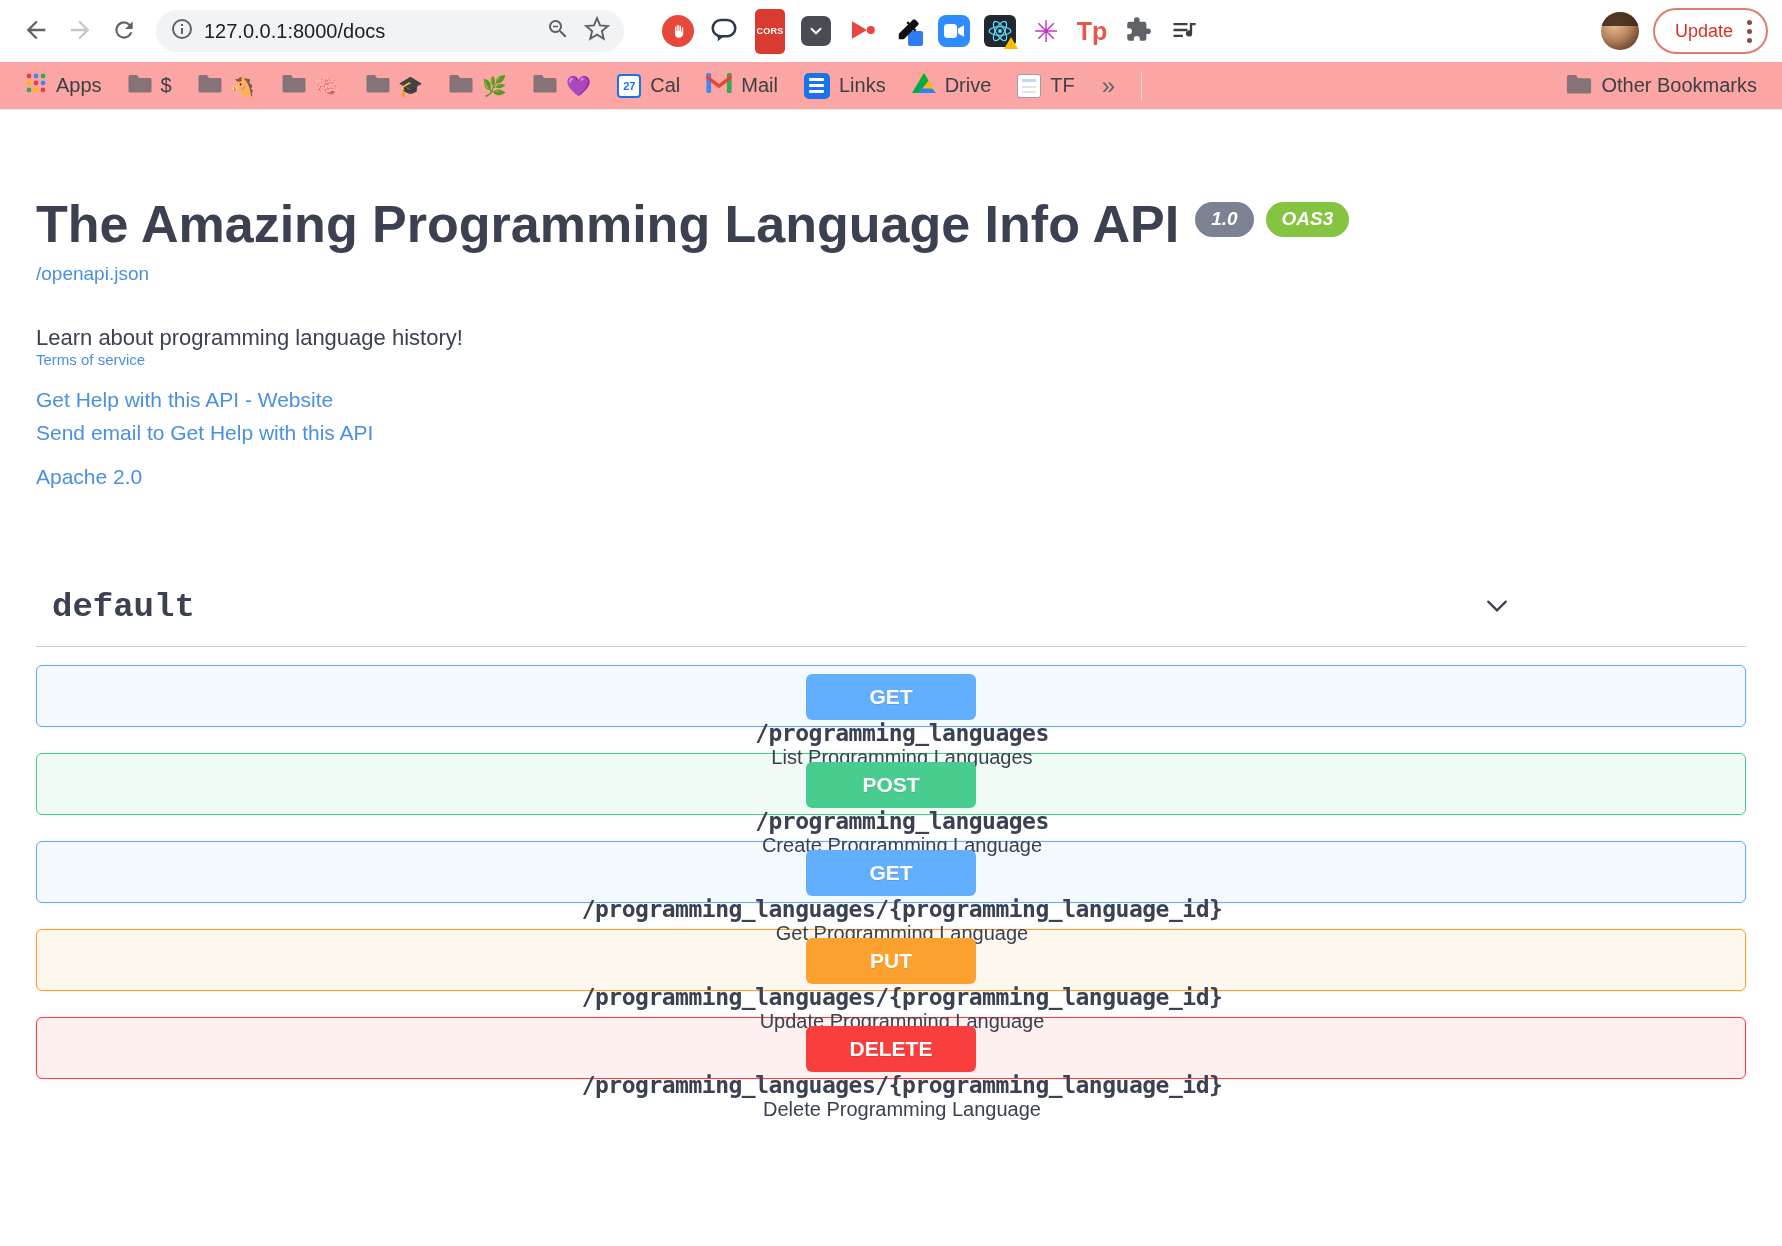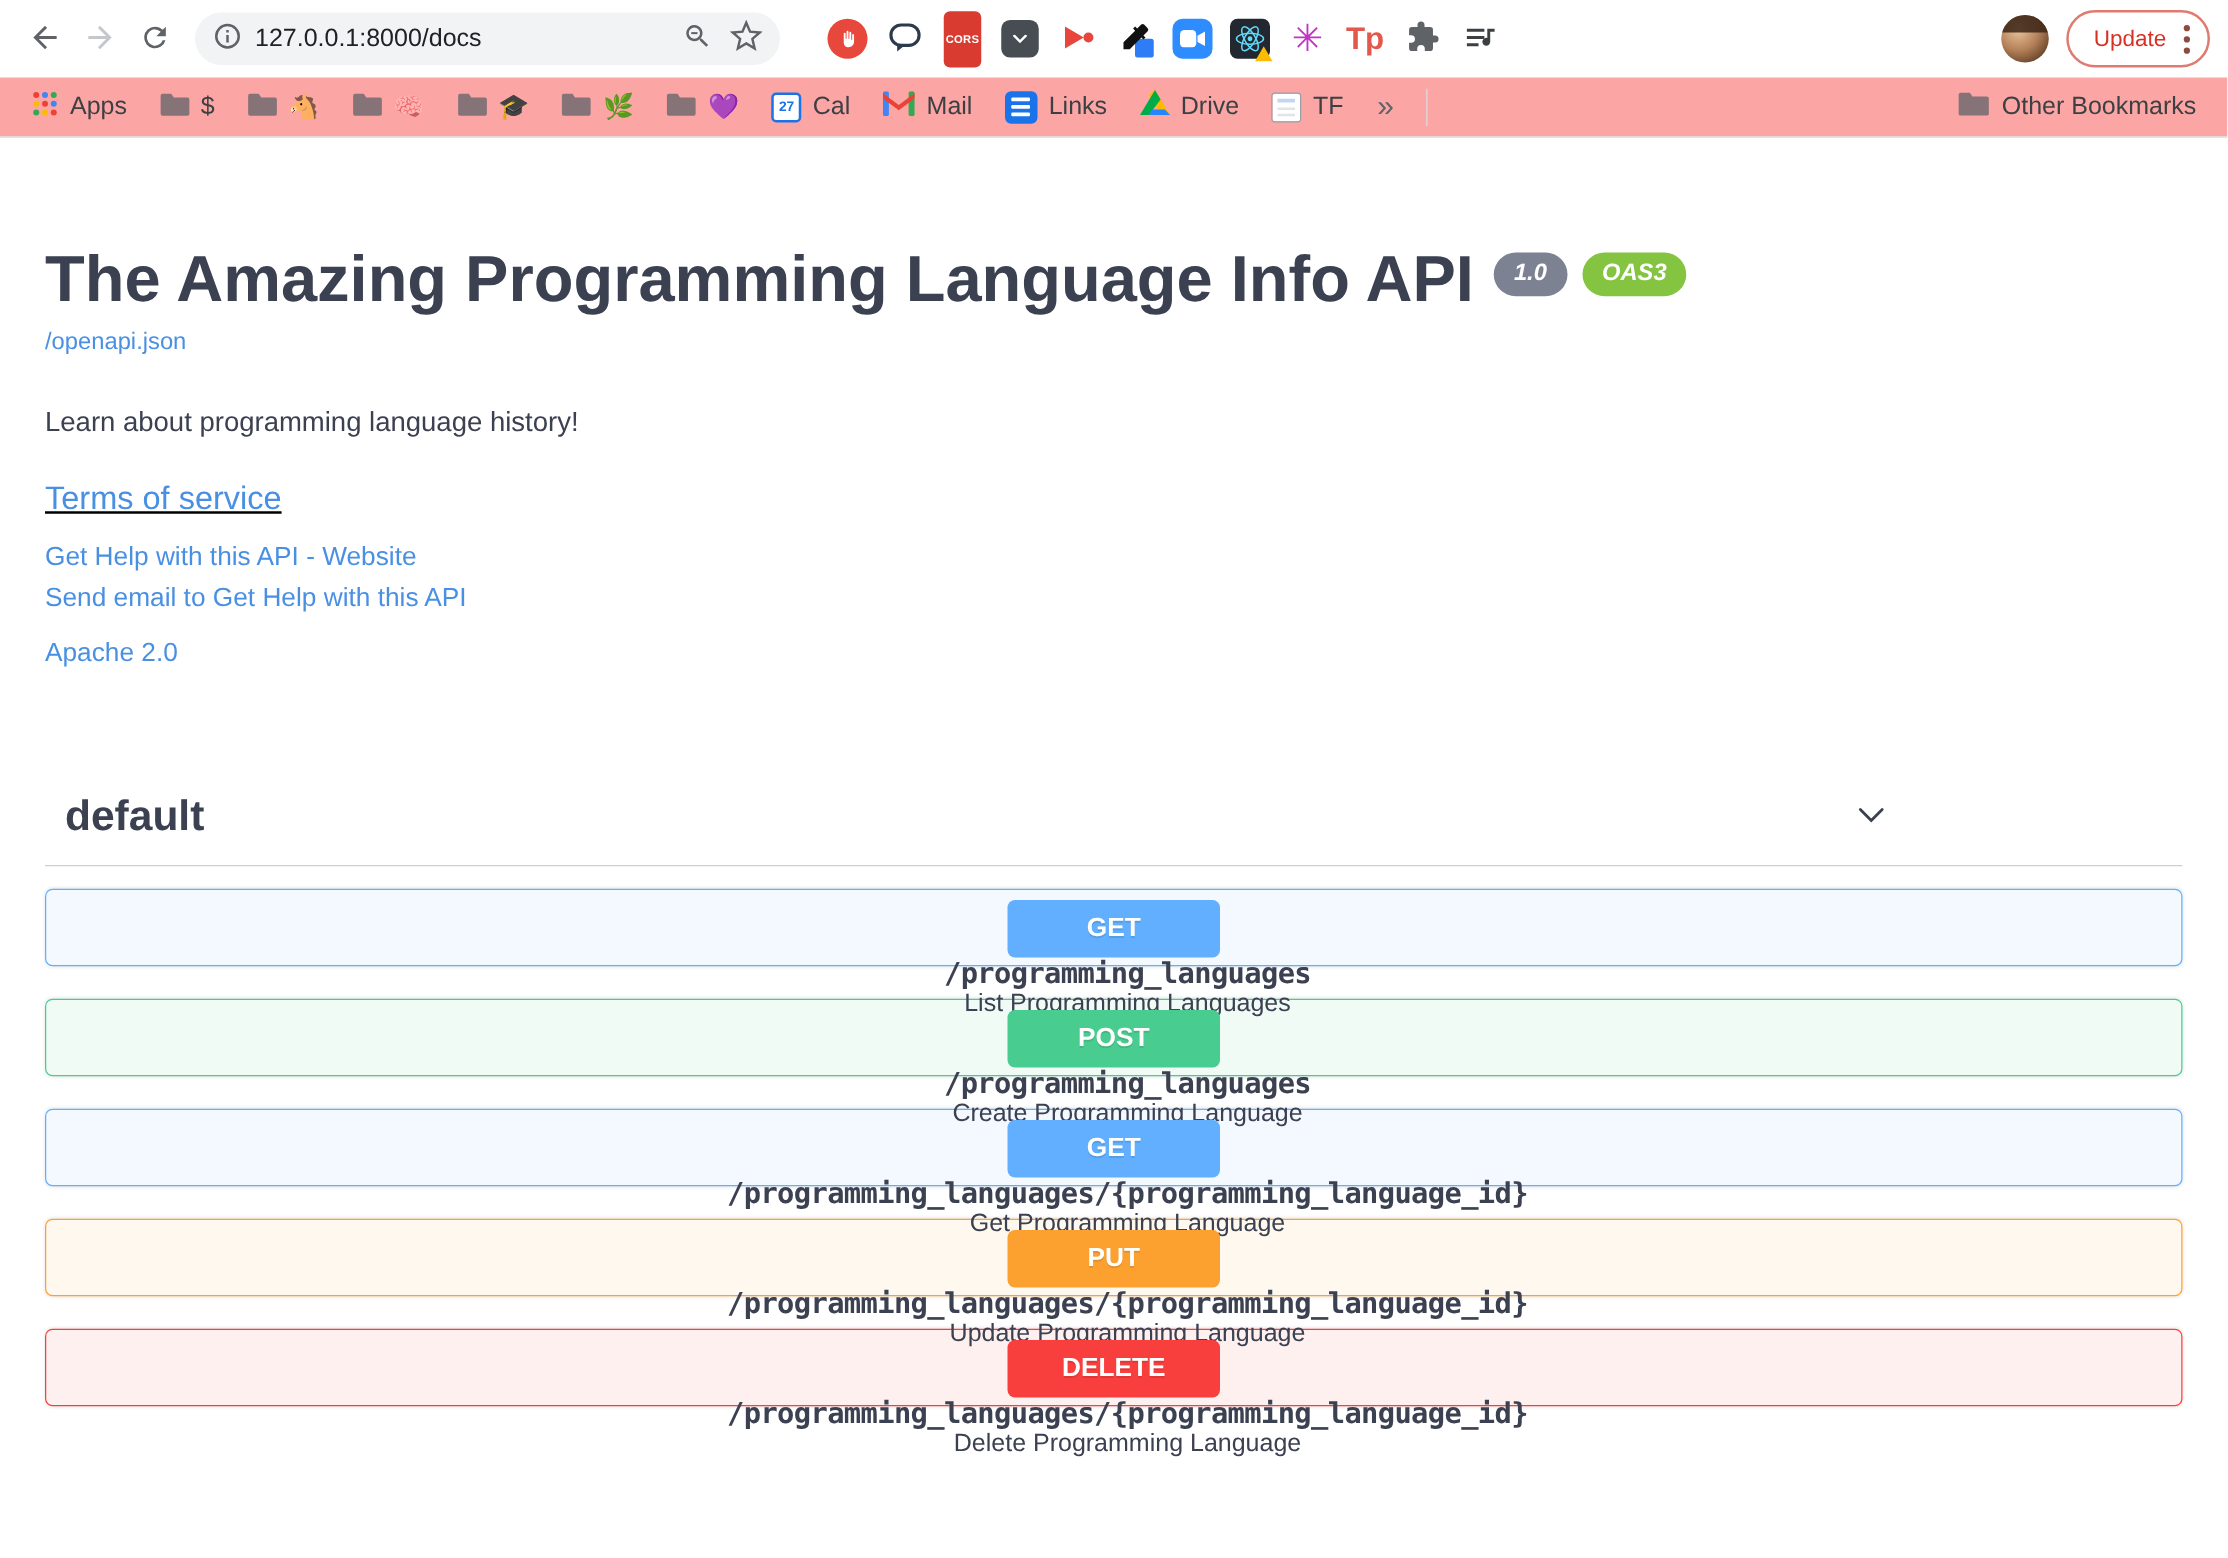--- a/index.html
+++ b/index.html
@@ -195,30 +195,31 @@
   .badges { display: flex; gap: 12px; margin-top: 6px; font-style: italic; }
   .badge {
     font-size: 19px; font-weight: bold; color: #fff;
     padding: 7px 16px; border-radius: 57px;
   }
   .badge-version { background: #7d8293; }
   .badge-oas { background: #84c440; }
   a.swagger-link { color: #4990e2; text-decoration: none; cursor: pointer; }
   .openapi-link { display: inline-block; font-size: 19px; margin-top: 10px; }
   .api-desc { font-size: 22px; color: #3b4151; margin-top: 40px; }
-  .link-block { margin-top: 32px; font-size: 26px; text-decoration: underline; }
+  .link-block { font-size: 15px; }
   .link-line { display: block; margin-top: 4px; font-size: 21px; }
   .help-group { margin-top: 18px; line-height: 1.35; }
   .license-line { margin-top: 18px; display: inline-block; font-size: 21px; }
 
   .section-header {
     margin-top: 96px;
     display: flex; align-items: center; justify-content: space-between;
     border-bottom: 1px solid rgba(59,65,81,.25);
     padding: 0 0 16px 16px;
+    font-family: Liberation Mono, monospace;
   }
   .section-title { font-size: 34px; font-weight: bold; color: #3b4151; }
   .section-chevron {
     border: none; background: transparent; cursor: pointer;
     padding: 6px; margin-right: 228px;
   }
 
   .opblocks { margin-top: 18px; }
   .opblock {
     display: flex; align-items: center;

